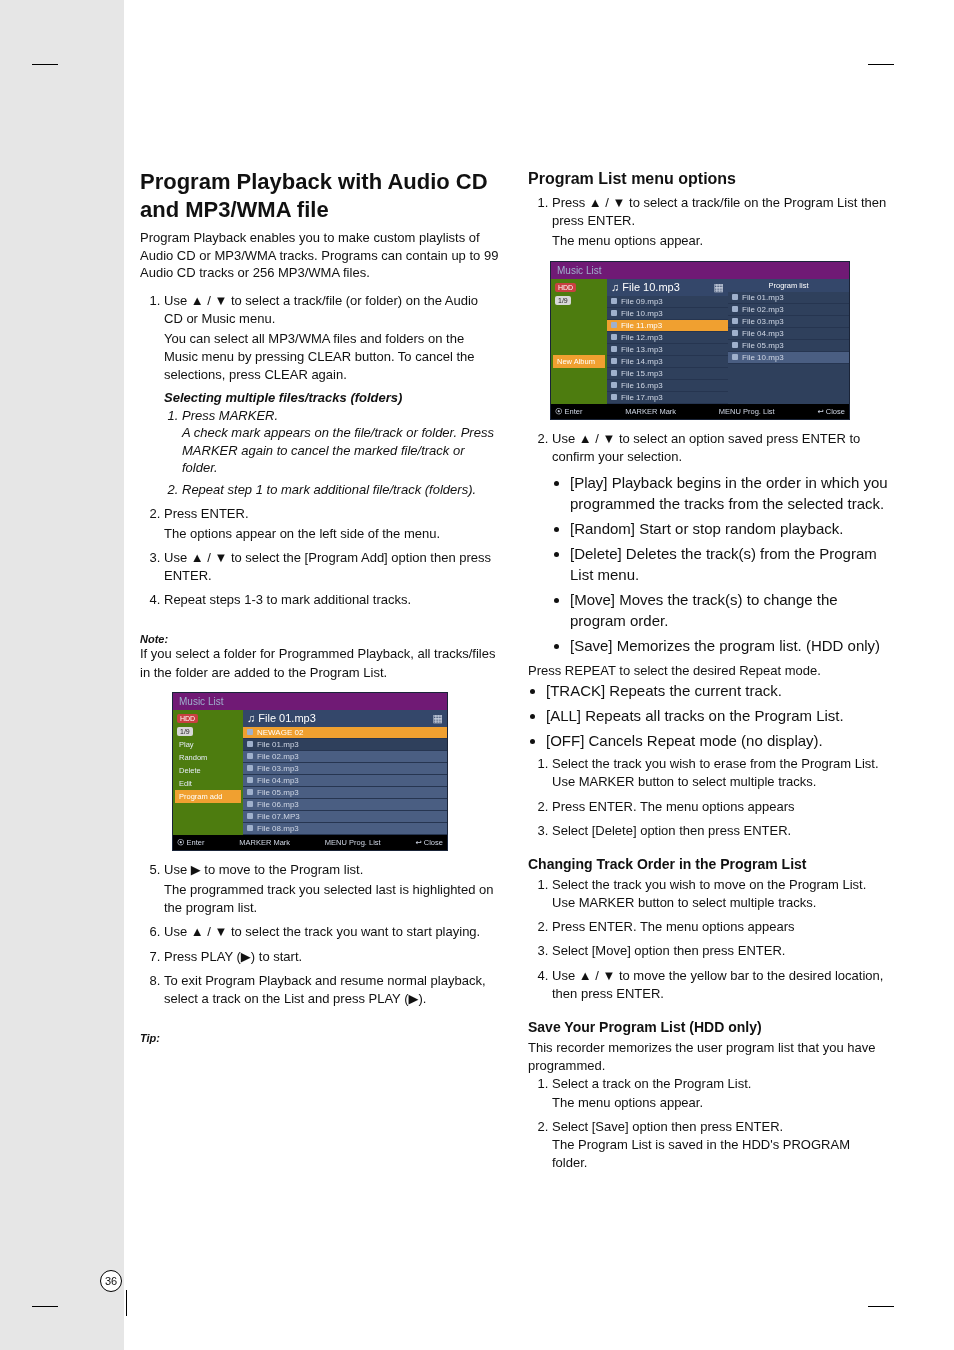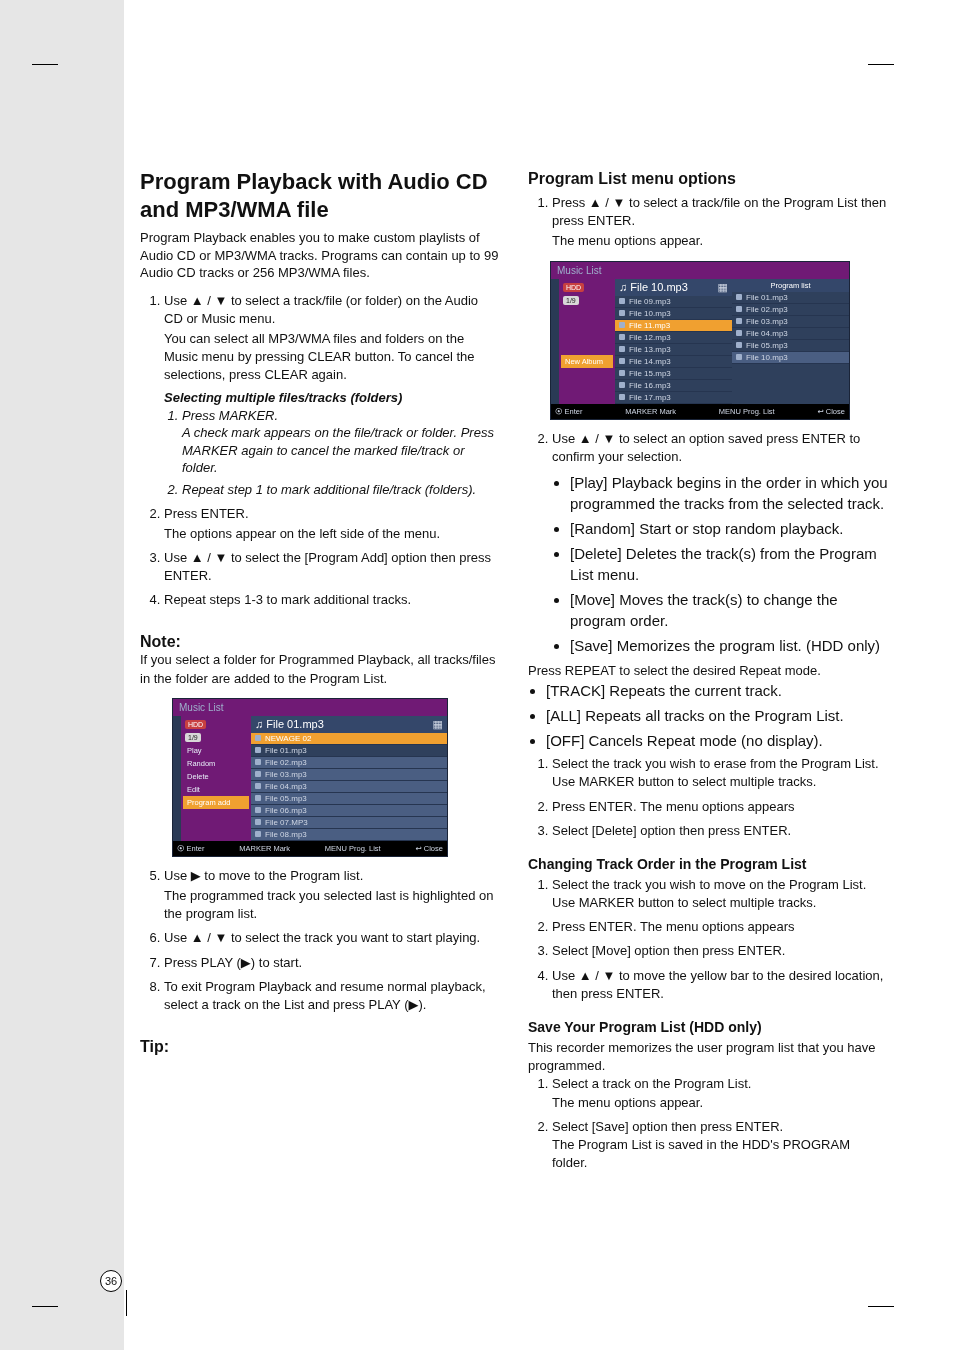--- a/index.html
+++ b/index.html
@@ -25,41 +25,41 @@
     left: 140px; top: 168px;
     width: 770px;
     display: flex;
     gap: 28px;
   }
   .col { width: 360px; }
   h1 { font-family: Arial, Helvetica, sans-serif; font-weight: bold; font-size: 22px; line-height: 1.25; margin-bottom: 6px; }
   .intro { font-size: 13px; line-height: 1.35; margin-bottom: 10px; }
   .h2 { font-family: Arial, Helvetica, sans-serif; font-weight: bold; font-size: 16px; margin-bottom: 6px; margin-top: 2px; }
   .h3 { font-family: Arial, Helvetica, sans-serif; font-weight: bold; font-size: 14px; margin-top: 16px; margin-bottom: 4px; }
-  .note-h, .tip-h { font-weight: bold; font-size: 16px; margin-top: 24px; }
+  .note-h, .tip-h { font-style: italic; font-weight: bold; font-size: 11px; margin-top: 24px; }
   .sub-i { font-style: italic; font-weight: bold; font-size: 13px; margin-top: 4px; }
   ol.main { list-style: decimal; padding-left: 24px; font-size: 13px; line-height: 1.4; }
   ol.main > li { margin-bottom: 6px; }
   ol.sub { list-style: decimal; padding-left: 18px; font-size: 13px; font-style: italic; line-height: 1.35; }
   ol.sub > li { margin-bottom: 4px; }
   ul.bul { list-style: disc; padding-left: 36px; font-size: 15px; line-height: 1.4; }
   ul.bul > li { margin-bottom: 4px; }
   .para { font-size: 13px; line-height: 1.4; }
   .inner-note { margin-top: 2px; }
   .screenshot {
     width: 276px;
     margin: 10px auto 10px 32px;
     background: #2a3a55;
     border: 1px solid #1a2438;
     font-size: 8px;
     color: #cfd6e4;
   }
   .ss-title { background: #701a75; padding: 3px 6px; font-size: 10px; color: #9fb0cc; }
   .ss-body { display: flex; }
-  .ss-side { width: 70px; background: #701a75; padding: 2px; margin-left: 8px; }
+  .ss-side { width: 70px; background: #4d7c0f; padding: 2px; }
   .ss-main { flex: 1; background: #2f405c; }
   .ss-row { display: flex; align-items: center; padding: 1px 4px; border-bottom: 1px solid #263550; gap: 4px; }
   .ss-row.sel { background: #f0a030; color: #fff; }
   .ss-row.hl { background: #4a5e82; }
   .ss-side .pill { background: #c84040; color:#fff; font-size:7px; padding:1px 3px; margin: 2px 2px; border-radius:2px; display:inline-block; }
   .ss-side .pill2 { background:#d8d8d8; color:#222; }
   .ss-side-item { color:#e6ecf7; font-size:7.5px; padding:2px 4px; }
   .ss-side-item.sel { background:#f0a030; color:#fff; }
   .ss-top { display:flex; justify-content: space-between; padding:2px 4px; background:#34476a; font-size:11px; }
   .ss-top .cap { color:#fff; }

